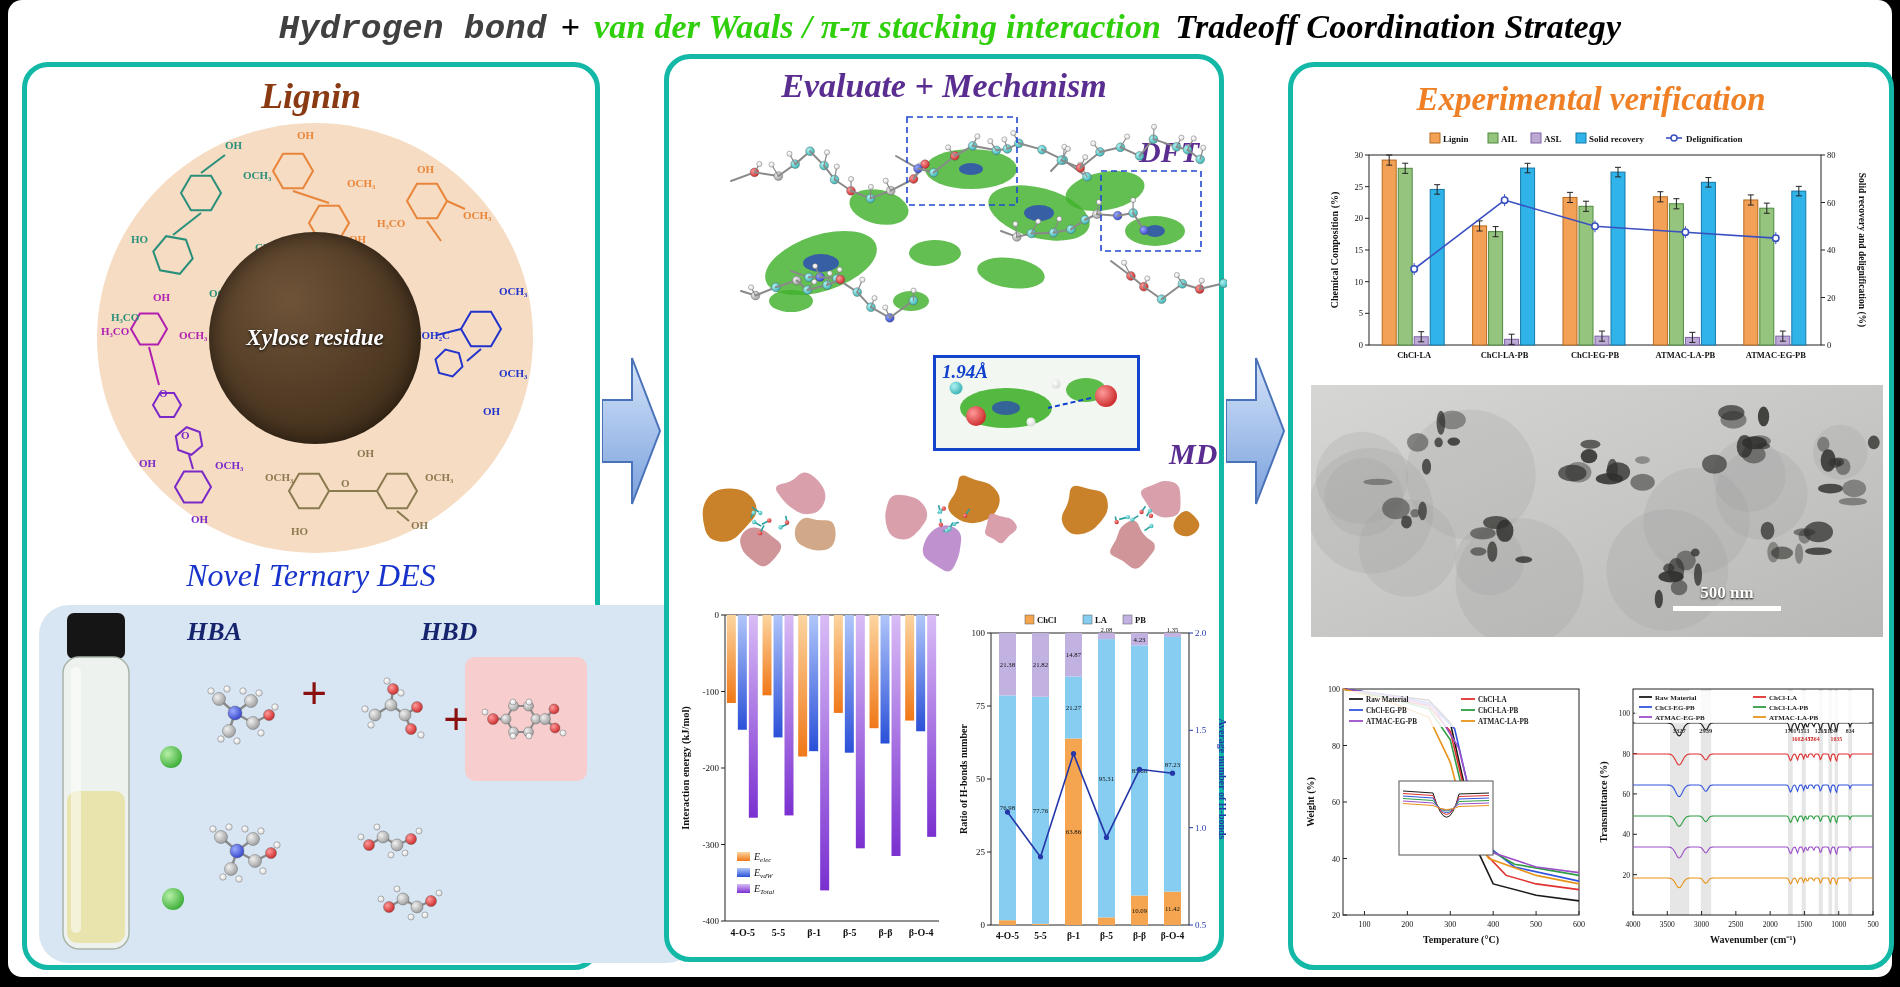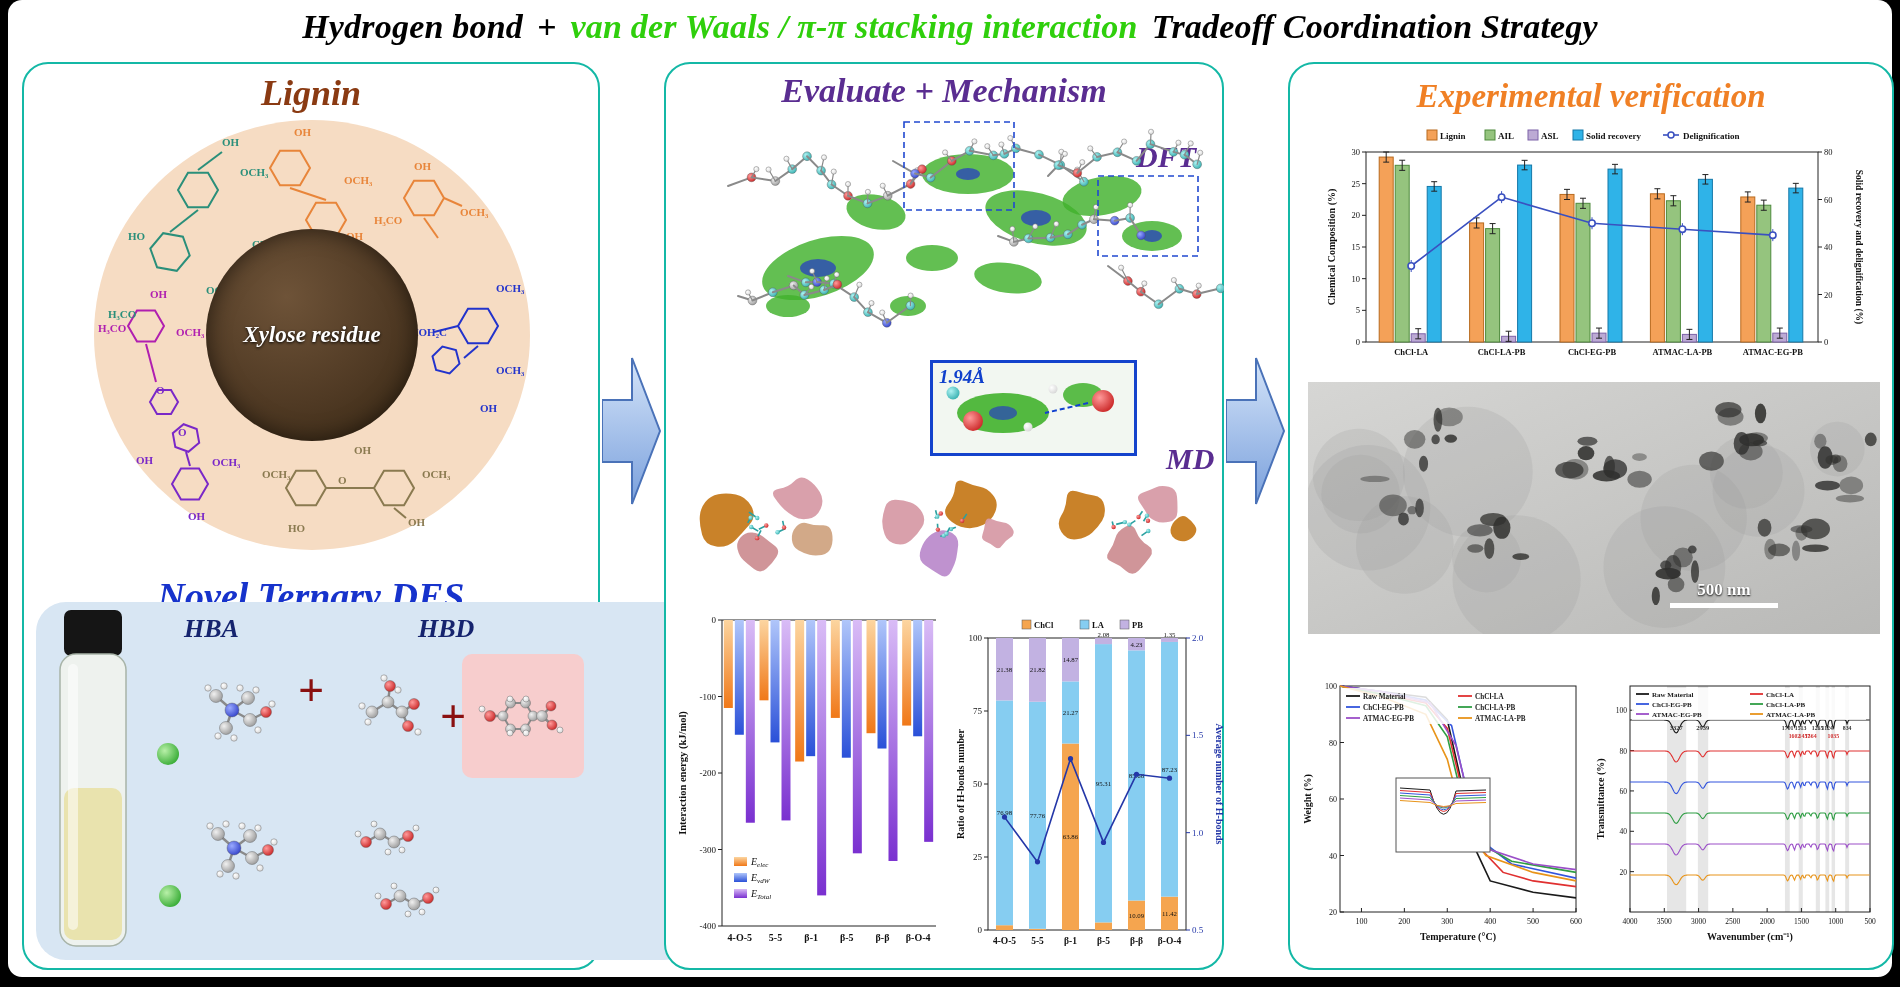--- a/index.html
+++ b/index.html
@@ -2,36 +2,36 @@
 <html><head>
 <meta charset="utf-8">
 <style>
 *{margin:0;padding:0;box-sizing:border-box}
 html,body{width:1900px;height:987px;background:#000;position:relative;overflow:hidden;
   font-family:"Liberation Serif",serif}
 #canvas{position:absolute;left:8px;top:0;width:1884px;height:977px;background:#fff;border-radius:14px}
 #main-title{position:absolute;top:8px;left:0;width:100%;text-align:center;font-size:34px;
   font-weight:bold;font-style:italic;color:#000;letter-spacing:.2px}
 #main-title span{margin:0 7px}
-.panel{position:absolute;background:#fff;border:2px solid #14b8a6;border-radius:26px}
+.panel{position:absolute;background:#fff;border:5px solid #14b8a6;border-radius:26px}
 #panel-left{left:14px;top:62px;width:578px;height:908px}
-#panel-mid{left:656px;top:62px;width:560px;height:908px}
+#panel-mid{left:656px;top:54px;width:560px;height:908px}
 #panel-right{left:1280px;top:62px;width:606px;height:908px}
 .heading{position:absolute;top:8px;left:0;width:100%;text-align:center;font-size:36px;
   font-weight:bold;font-style:italic}
 .arrow{position:absolute}
 #lignin-circle{position:absolute;left:70px;top:56px;width:436px;height:430px;border-radius:50%;
   background:#f6dcc3}
 #lignin-art{position:absolute;left:0;top:0}
 #soil{position:absolute;left:112px;top:109px;width:212px;height:212px;border-radius:50%;
   background:radial-gradient(circle at 38% 32%,#6e5338,#503a24 55%,#382814 95%);
   display:flex;align-items:center;justify-content:center;box-shadow:inset 0 0 22px rgba(0,0,0,.55)}
 #soil span{color:#fff;font-size:23px;font-style:italic;font-weight:bold;text-shadow:0 1px 3px #000}
-#des-heading{position:absolute;top:510px;left:0;width:100%;text-align:center;font-size:38px;
-  font-weight:bold;font-style:italic}
+#des-heading{position:absolute;top:490px;left:0;width:100%;text-align:center;font-size:32px;
+  font-weight:normal;font-style:italic}
 #des-box{position:absolute;left:12px;top:538px;width:658px;height:358px;border-radius:30px;
   background:#d8e6f3}
 #des-art{position:absolute;left:0;top:0}
 .des-lab{position:absolute;font-size:26px;font-weight:bold;font-style:italic;color:#16246e}
 #hba{left:148px;top:12px}
 #hbd{left:382px;top:12px}
 .plus{position:absolute;font-size:46px;font-weight:bold;color:#8a1010;line-height:1}
 .p1{left:262px;top:66px}
 .p2{left:404px;top:92px}
 #dft-label,#md-label{position:absolute;font-size:30px;font-weight:bold;font-style:italic;color:#5a2d91}
@@ -93,21 +93,21 @@
 <linearGradient id="temBG" x1="0" y1="0" x2="1" y2="1">
         <stop offset="0" stop-color="#d6d6d4"></stop>
         <stop offset="1" stop-color="#b9b9b7"></stop>
       </linearGradient>
 </defs>
 </svg>
 
 <div id="canvas">
 
   <div id="main-title">
-    <span id="t1" style="color: #000000;">Hydrogen bond</span><span>+</span><span id="t3" style="color: rgb(47, 207, 12);">van der Waals / π-π stacking interaction</span><span>Tradeoff Coordination Strategy</span>
+    <span id="t1" style="color: #404040; font-family: Liberation Mono, monospace;">Hydrogen bond</span><span>+</span><span id="t3" style="color: rgb(47, 207, 12);">van der Waals / π-π stacking interaction</span><span>Tradeoff Coordination Strategy</span>
   </div>
 
   <section class="panel" id="panel-left">
     <div class="heading" id="lignin-heading" style="color: rgb(138, 58, 18);">Lignin</div>
     <div id="lignin-circle">
       <svg id="lignin-art" width="436" height="430" viewBox="0 0 436 430">
           <g>
             <line x1="104" y1="90" x2="76" y2="112" stroke="#2a8f7a" stroke-width="2"></line>
             <line x1="104" y1="50" x2="128" y2="32" stroke="#2a8f7a" stroke-width="2"></line>
             <line x1="196" y1="68" x2="232" y2="80" stroke="#e8853a" stroke-width="2"></line>

